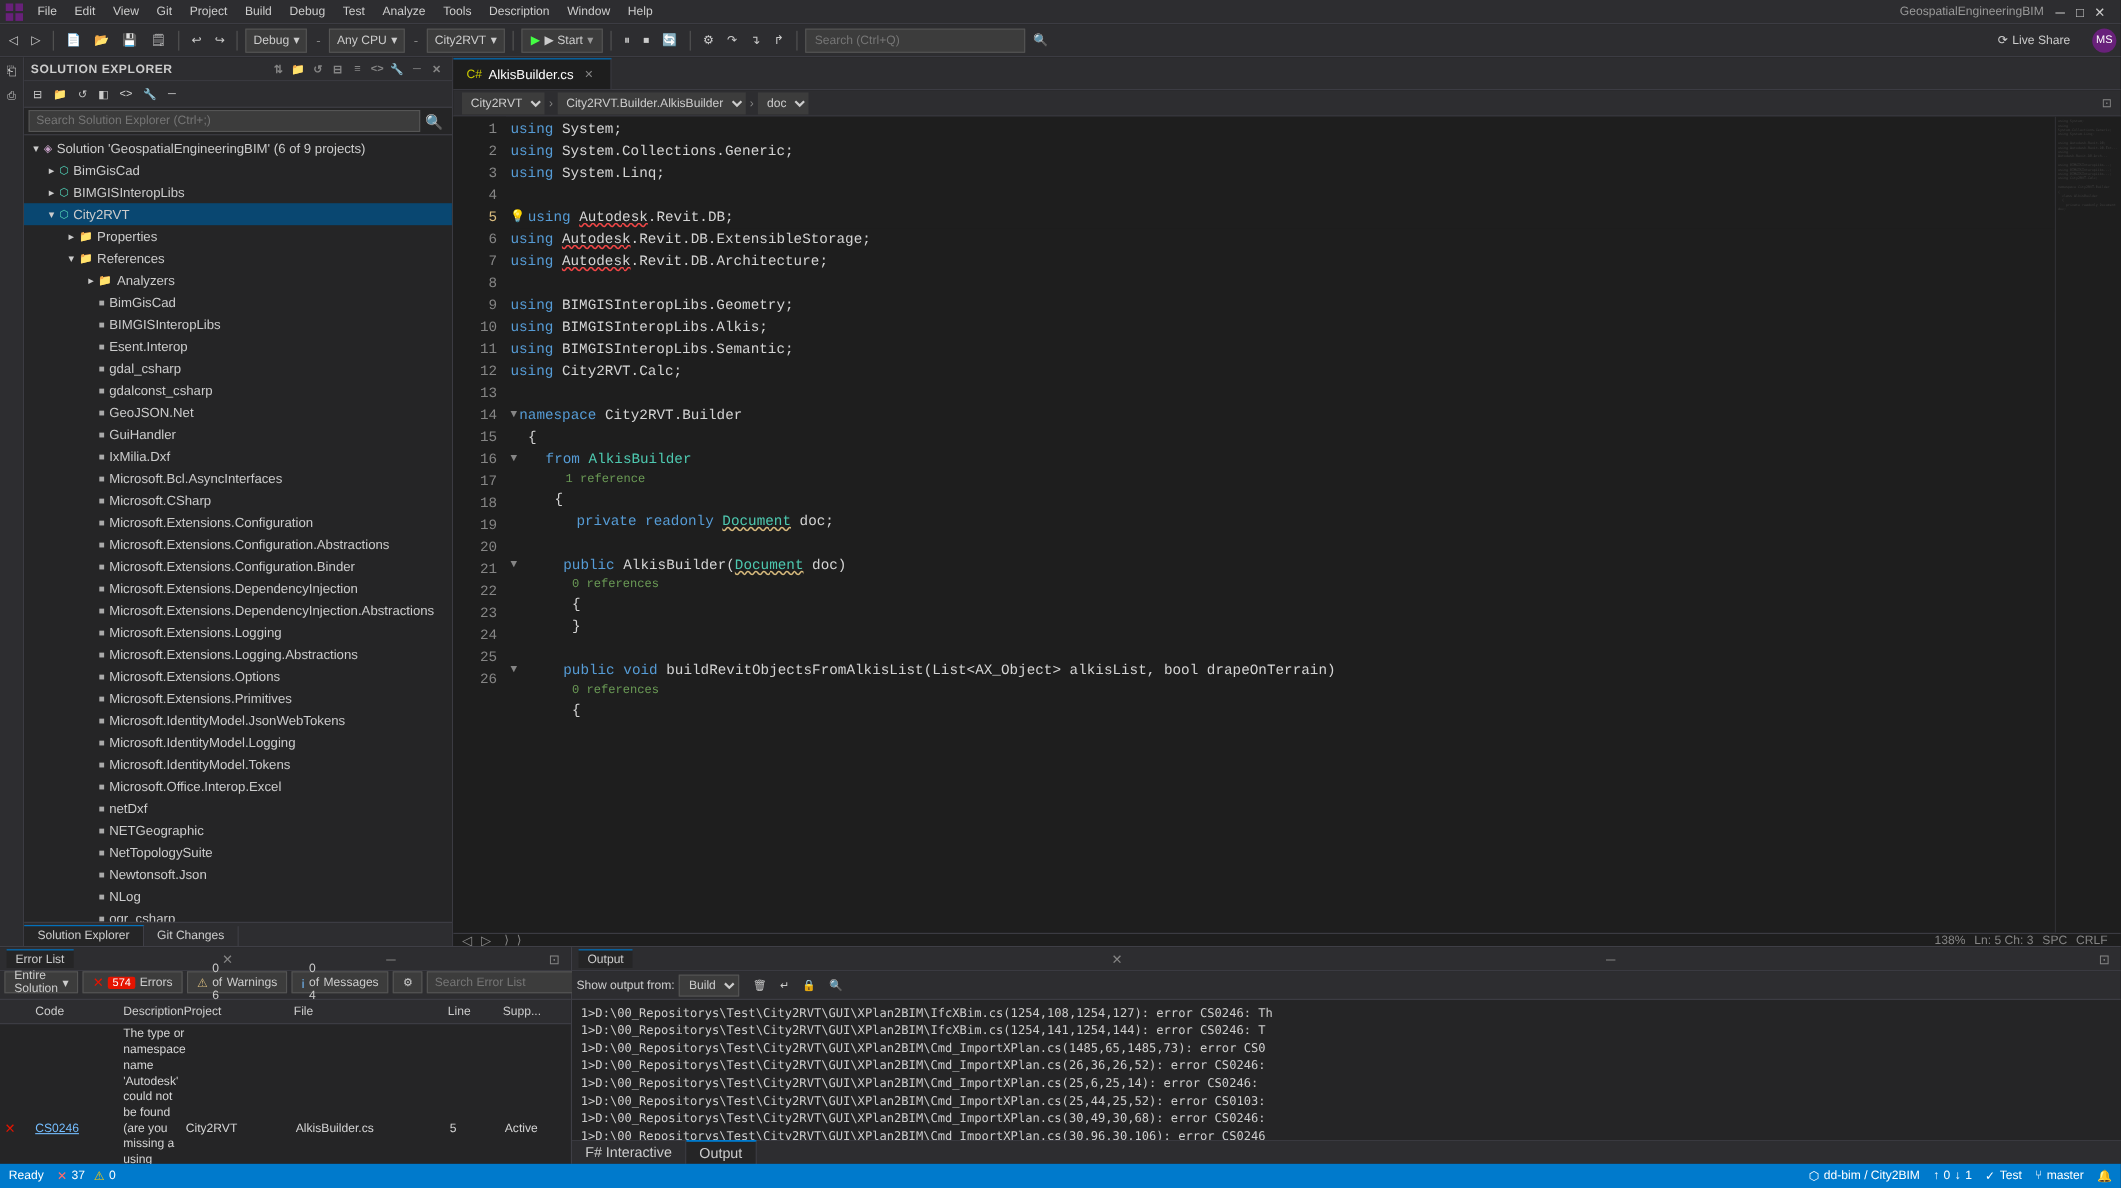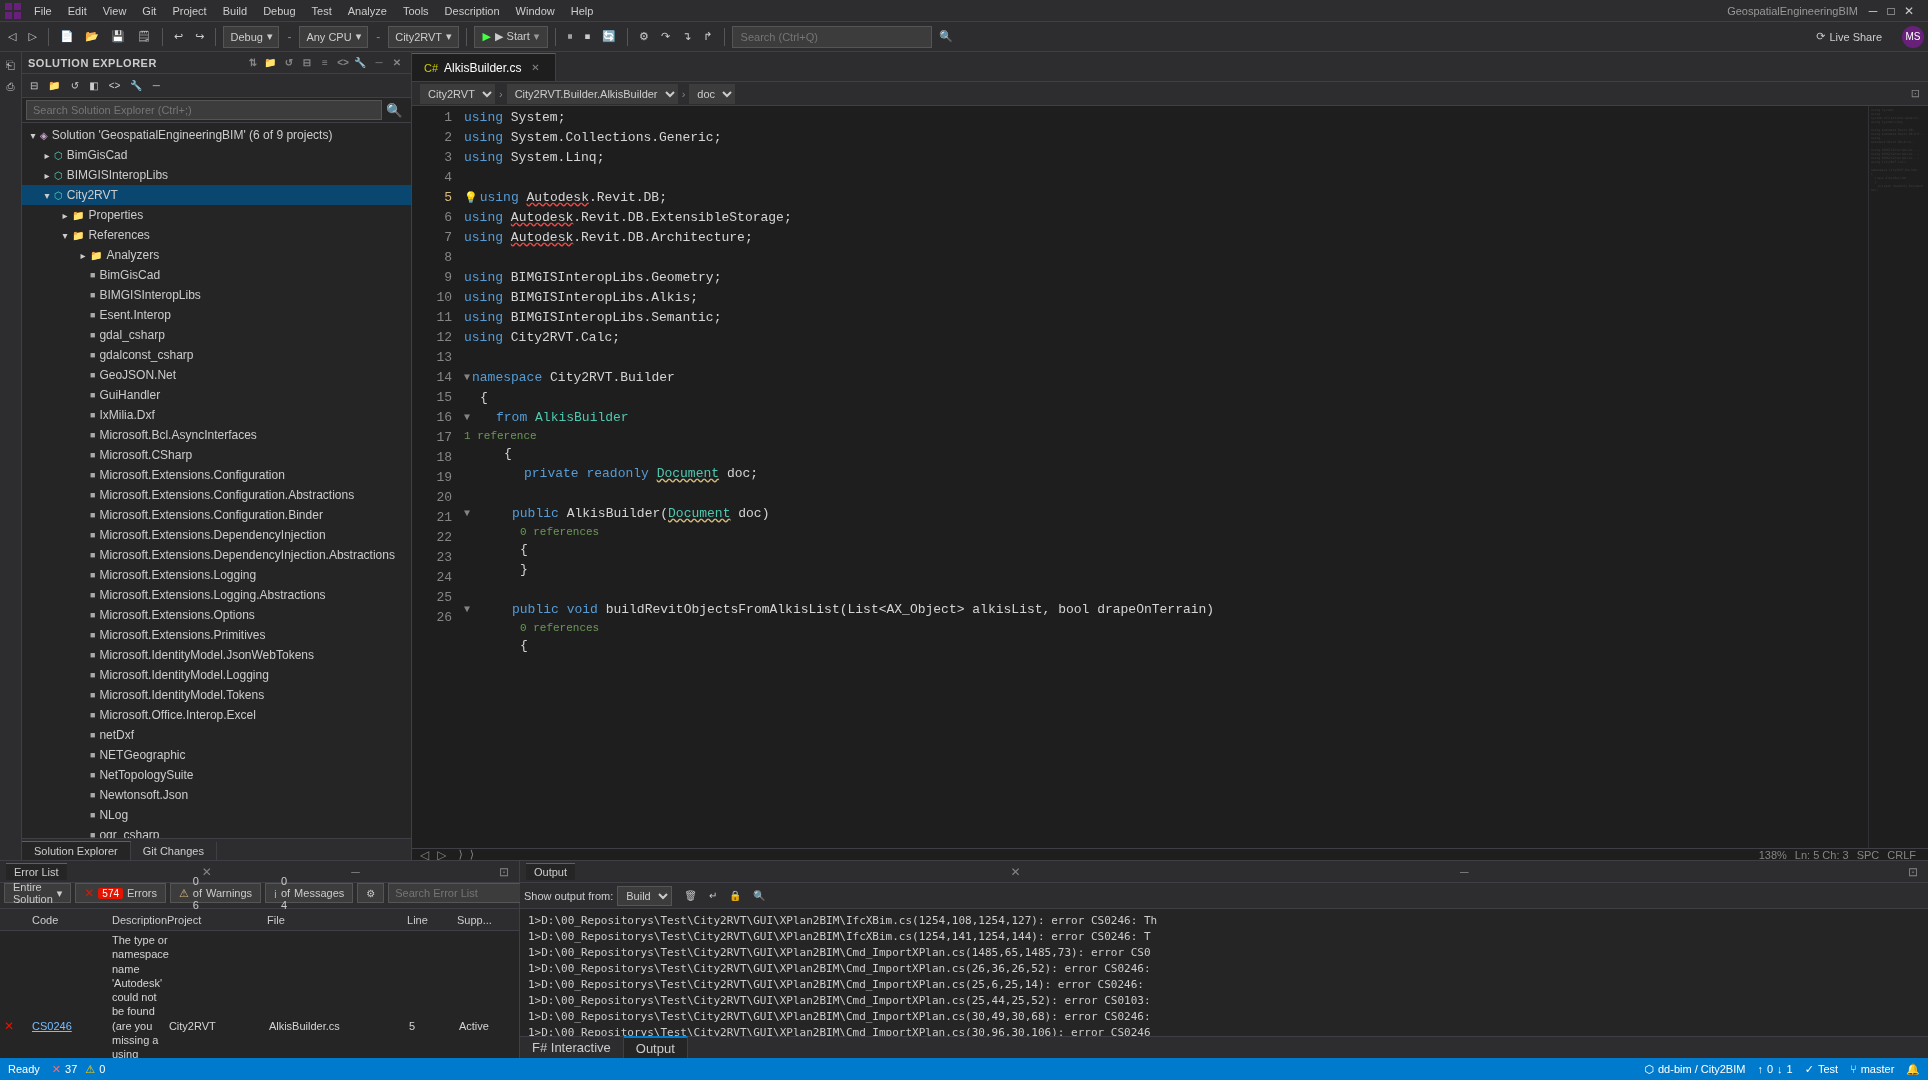--- a/index.html
+++ b/index.html
@@ -1007,21 +1007,21 @@
           <span style="margin-left:16px;">{</span>
         </div>
 
         <div class="code-line" style="flex-direction:column; align-items:flex-start; height:auto;">
           <div style="display:flex; align-items:center; height:20px;">
             <span class="collapse-btn">▼</span>
             <span style="width:24px;"></span>
             <span class="kw">from</span><span> </span><span class="type">AlkisBuilder</span>
           </div>
           <div style="height:16px; display:flex; align-items:center;">
-            <span style="color:#6a9955; font-size:11px;text-align:right;">1 reference</span>
+            <span style="margin-left:50px; color:#6a9955; font-size:11px;text-align:right;">1 reference</span>
           </div>
         </div>
 
         <div class="code-line" style="margin-top:0;">
           <span style="margin-left:40px;">{</span>
         </div>
 
         <div class="code-line">
           <span style="margin-left:60px;"></span>
           <span class="kw">private</span><span> </span><span class="kw">readonly</span><span> </span><span style="text-decoration:underline wavy #d7ba7d; color:#4ec9b0;">Document</span><span> doc</span><span>;</span>

